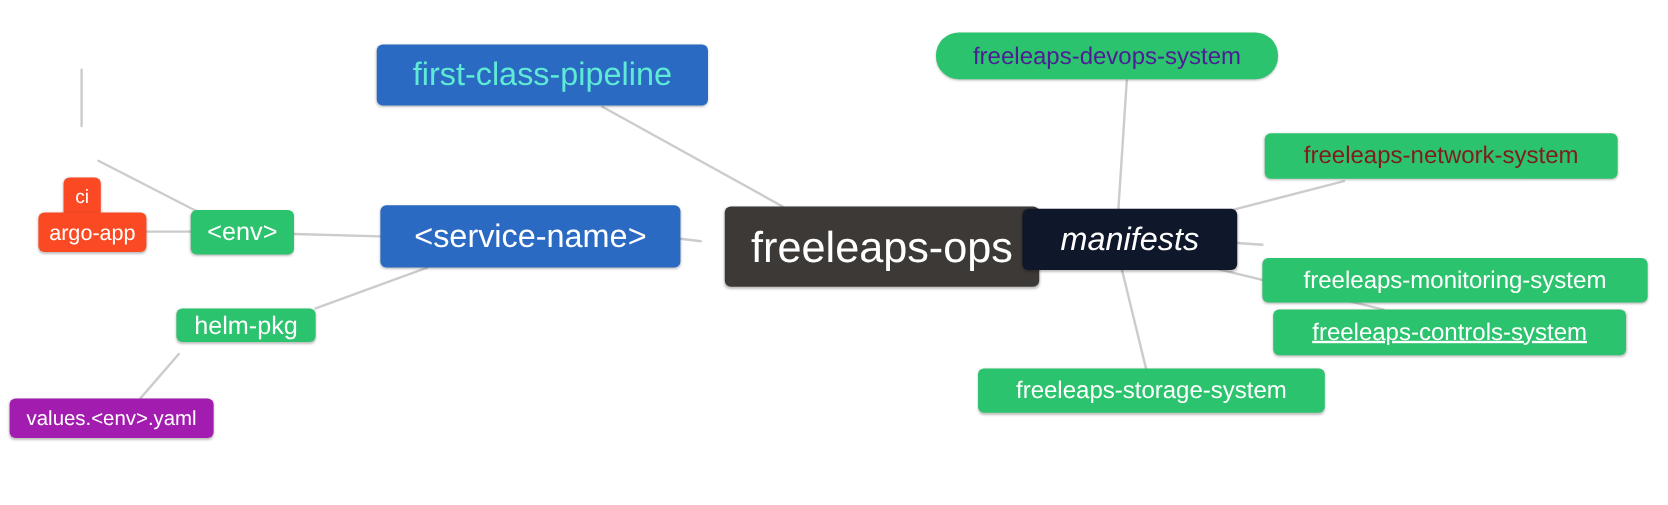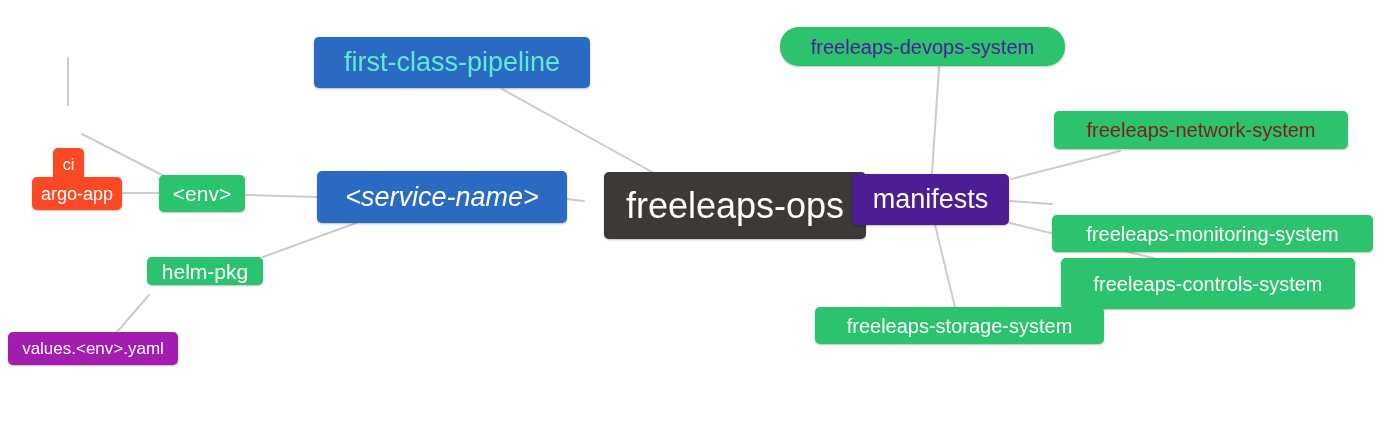--- a/index.html
+++ b/index.html
@@ -58,21 +58,21 @@
       <line x1="1010" y1="223" x2="1153" y2="258" stroke="#cccccc" stroke-width="2" stroke-linecap="round"></line>
       <line x1="935" y1="225" x2="955" y2="307" stroke="#cccccc" stroke-width="2" stroke-linecap="round"></line>
     </svg>
 
     <div class="node" style="left: 53px; top: 104px; width: 31px; height: 33px; background: rgb(251, 74, 35); color: rgb(255, 255, 255); font-size: 16px; margin-top: 44px;">ci</div>
     <div class="node" style="left: 32px; top: 177px; width: 90px; height: 33px; background: rgb(251, 74, 35); color: rgb(255, 255, 255); font-size: 18px;">argo-app</div>
     <div class="node" style="left: 159px; top: 175px; width: 86px; height: 37px; background: rgb(43, 195, 109); color: rgb(255, 255, 255); font-size: 21px;">&lt;env&gt;</div>
     <div class="node" style="left: 147px; top: 257px; width: 116px; height: 28px; background: rgb(43, 195, 109); color: rgb(255, 255, 255); font-size: 21px;">helm-pkg</div>
     <div class="node" style="left: 8px; top: 332px; width: 170px; height: 33px; background: #a21caf; color: rgb(255, 255, 255); font-size: 17px; text-align: center;">values.&lt;env&gt;.yaml</div>
     <div class="node" style="left: 314px; top: 37px; width: 276px; height: 51px; background: rgb(42, 106, 194); color: #5eead4; font-size: 27px;">first-class-pipeline</div>
-    <div class="node" style="left: 317px; top: 171px; width: 250px; height: 52px; background: rgb(42, 106, 194); color: rgb(255, 255, 255); font-size: 27px; font-style: italic;">&lt;service-name&gt;</div>
+    <div class="node" style="left: 317px; top: 171px; width: 250px; height: 52px; background: rgb(42, 106, 194); color: rgb(255, 255, 255); font-size: 27px;">&lt;service-name&gt;</div>
     <div class="node" style="left: 584px; top: 172px; width: 262px; height: 67px; background: rgb(61, 57, 54); color: rgb(255, 255, 255); font-size: 36px; margin-left: 20px;">freeleaps-ops</div>
-    <div class="node" style="left: 852px; top: 174px; width: 157px; height: 51px; background: #4c1d95; color: rgb(255, 255, 255); font-size: 27px;">manifests</div>
+    <div class="node" style="left: 852px; top: 174px; width: 179px; height: 51px; background: #0f172a; color: rgb(255, 255, 255); font-size: 27px; font-style: italic;">manifests</div>
     <div class="node" style="left: 780px; top: 27px; width: 285px; height: 39px; background: rgb(43, 195, 109); color: #4c1d95; font-size: 20px; border-radius: 19px;">freeleaps-devops-system</div>
     <div class="node" style="left: 1054px; top: 111px; width: 294px; height: 38px; background: rgb(43, 195, 109); color: #7f1d1d; font-size: 20px;">freeleaps-network-system</div>
     <div class="node" style="left: 1052px; top: 186px; width: 321px; height: 37px; background: rgb(43, 195, 109); color: rgb(255, 255, 255); font-size: 20px; margin-top: 29px;">freeleaps-monitoring-system</div>
-    <div class="node" style="left: 1061px; top: 258px; width: 294px; height: 51px; background: rgb(43, 195, 109); color: rgb(255, 255, 255); font-size: 20px;">freeleaps-controls-system</div>
+    <div class="node" style="left: 1061px; top: 258px; width: 294px; height: 38px; background: rgb(43, 195, 109); color: rgb(255, 255, 255); font-size: 20px; text-decoration: underline;">freeleaps-controls-system</div>
     <div class="node" style="left: 815px; top: 307px; width: 289px; height: 37px; background: rgb(43, 195, 109); color: rgb(255, 255, 255); font-size: 20px;">freeleaps-storage-system</div>
   </div>
 
 </body></html>

